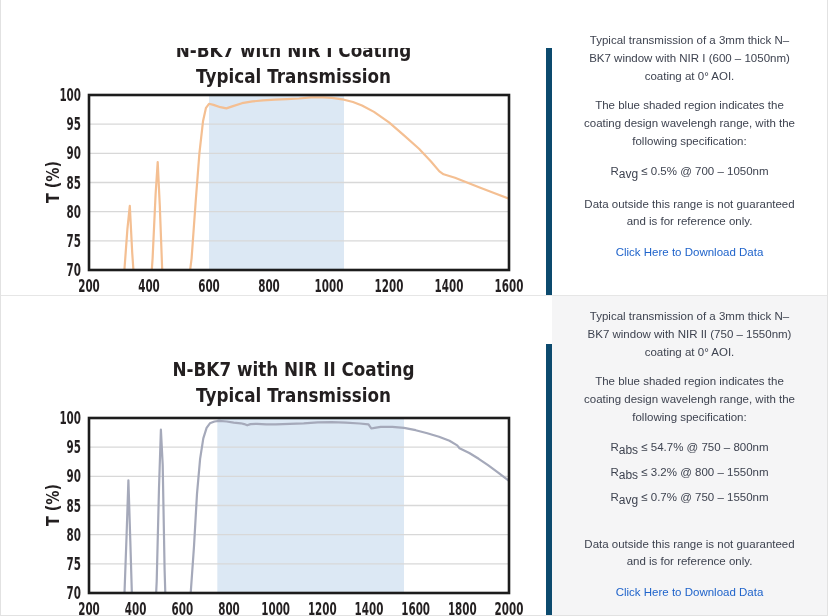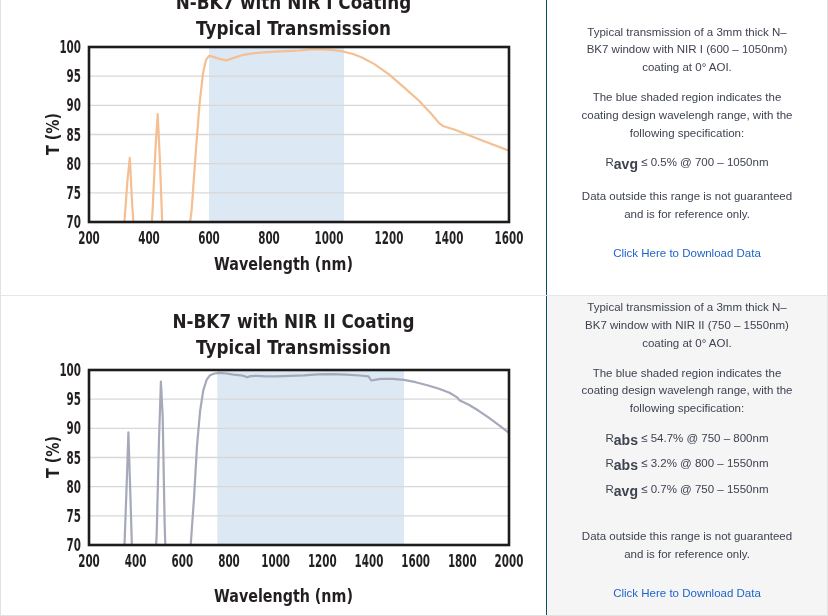--- a/index.html
+++ b/index.html
@@ -1,30 +1,30 @@
 <!DOCTYPE html>
 <html><head>
 <meta charset="utf-8">
 <style>
   html,body{margin:0;padding:0;background:#fff;}
   body{width:828px;height:616px;font-family:"Liberation Sans",sans-serif;-webkit-font-smoothing:antialiased;}
   .card{width:826px;height:615px;border-left:1px solid #e2e2e2;border-right:1px solid #e2e2e2;border-bottom:1px solid #e2e2e2;overflow:hidden;}
   .row{display:flex;position:relative;overflow:hidden;}
   .row-top{height:295px;border-bottom:1px solid #e6e6e6;}
   .row-bottom{height:319px;}
-  .chart-cell{position:relative;width:545px;flex:0 0 545px;background:#fff;border-right:1px solid #0c4a6e;overflow:hidden;}
+  .chart-cell{position:relative;width:545px;flex:0 0 545px;background:#fff;border-right:6px solid #0c4a6e;overflow:hidden;margin-top:48px;}
   .info-cell{flex:1;display:flex;flex-direction:column;justify-content:center;text-align:center;
              padding:6px 15px;color:#3e4350;font-size:11.5px;line-height:1.55;}
   .info-cell.gray{background:#f5f5f6;}
   .info-cell p{margin:6px 16px;}
   .spec-block{margin:4px 0;}
   .spec-line{display:block;line-height:1.8;}
-  .spec-line sub{font-size:14px;font-weight:bold;}
+  .spec-line sub{font-size:12px;}
   .gap-lg{margin-top:20px !important;}
-  .dl-link{color:#2064cb;text-decoration:none;margin:15px 0;display:block;cursor:pointer;}
+  .dl-link{color:#2064cb;text-decoration:none;margin:7px 0;display:block;cursor:pointer;}
   .chart-title{position:absolute;left:20px;width:545px;text-align:center;
                font-family:"DejaVu Sans",sans-serif;font-weight:bold;color:#231f20;
                font-size:20px;line-height:26px;transform:scaleX(0.84);}
   .title-top{top:-11px;}
   .title-bottom{top:12px;}
   .xlabel{position:absolute;left:10px;width:545px;text-align:center;
           font-family:"DejaVu Sans",sans-serif;font-weight:bold;color:#231f20;
           font-size:17px;transform:scaleX(0.84);}
   .ylabel{position:absolute;left:52px;font-family:"DejaVu Sans",sans-serif;font-weight:bold;
           color:#231f20;font-size:17px;white-space:nowrap;

